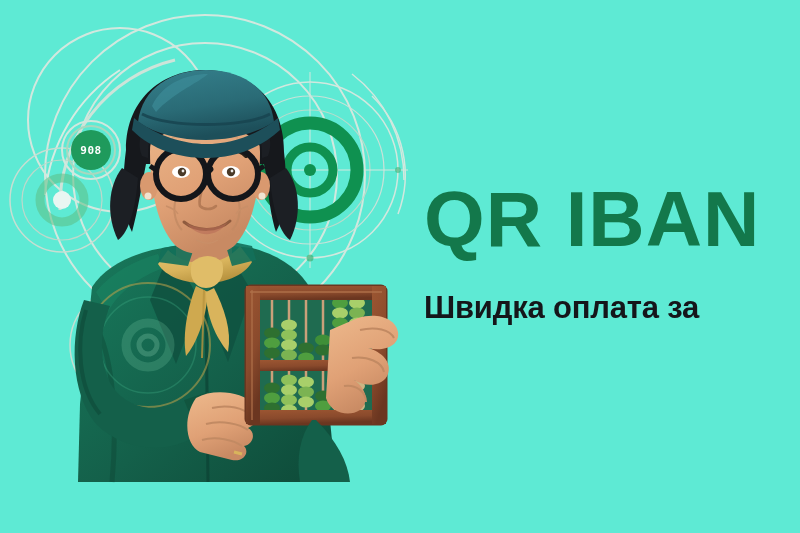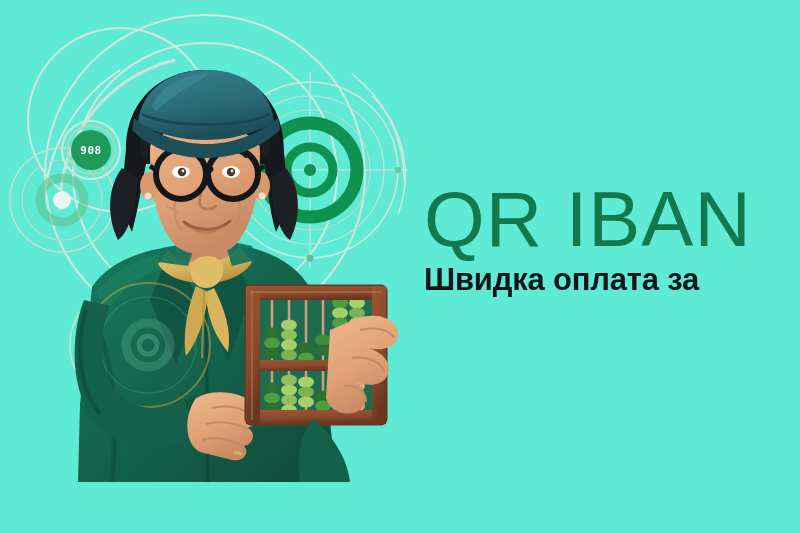--- a/index.html
+++ b/index.html
@@ -37,32 +37,32 @@
   .text-block {
     position: absolute;
     left: 424px;
     top: 186px;
     width: 352px;
   }
   .headline {
     color: #13784b;
     font-size: 78px;
     line-height: 0.86;
-    font-weight: 400;
+    font-weight: 700;
     letter-spacing: 1px;
     margin: 0;
     white-space: nowrap;
   }
   .subhead {
     color: #15161a;
     font-size: 31px;
     line-height: 1.24;
     font-weight: 700;
     letter-spacing: -0.2px;
-    margin: 8px 0 0 0;
+    margin: 36px 0 0 0;
     max-width: 330px;
   }
   .badge-908-text {
     font-family: "DejaVu Sans Mono", monospace;
     font-size: 11px;
     font-weight: 700;
     fill: #ffffff;
     letter-spacing: 0.5px;
   }
 </style>

